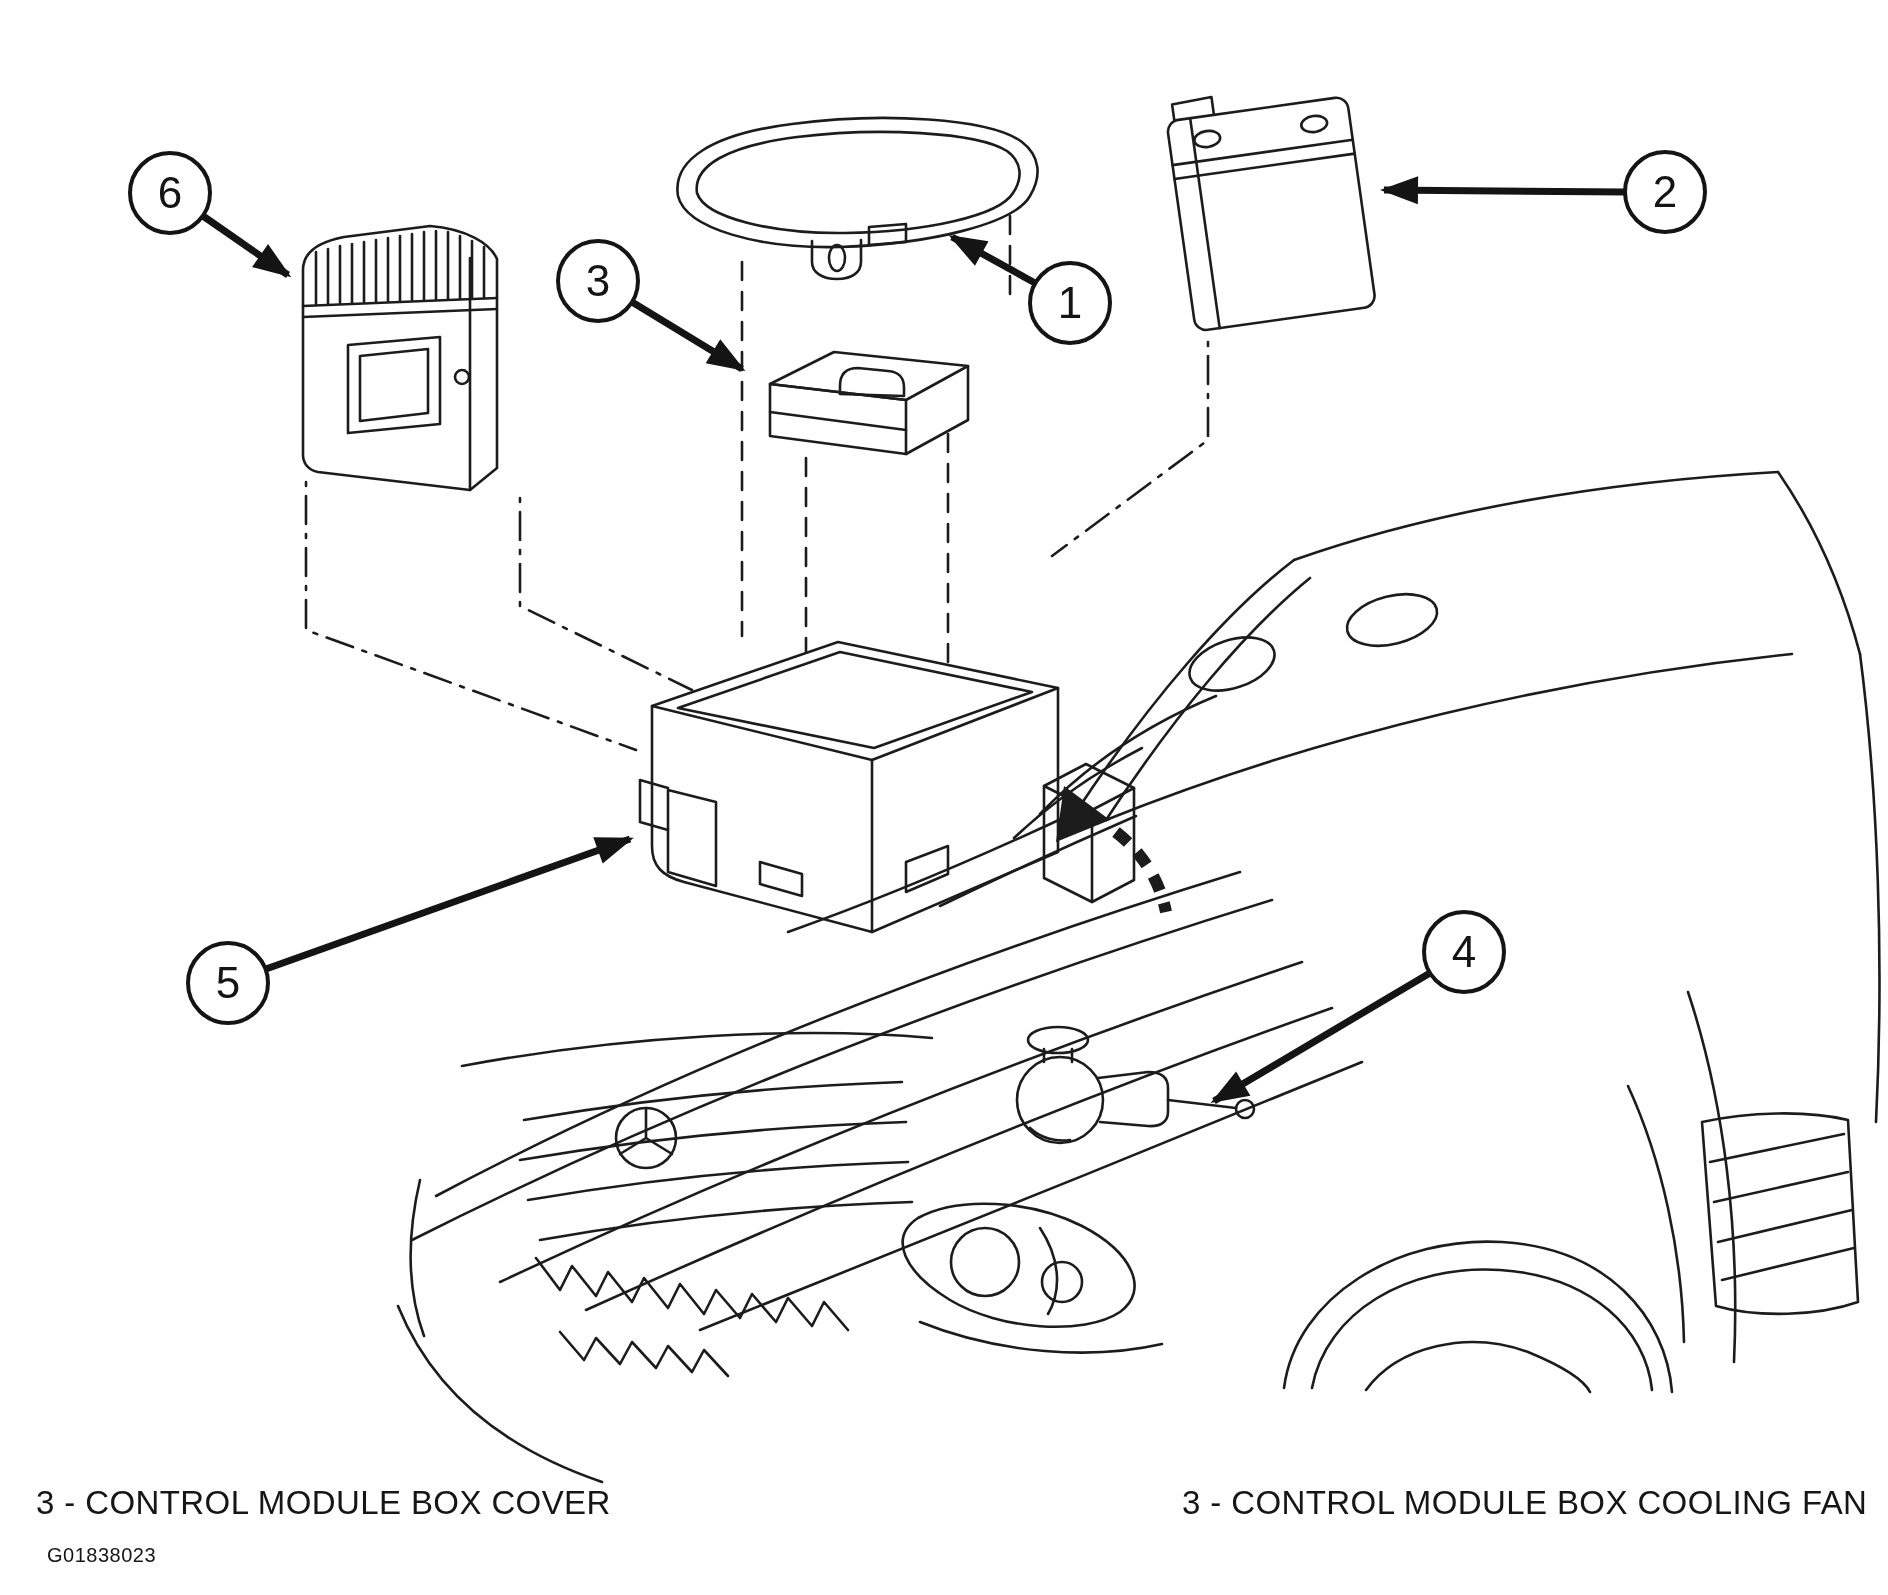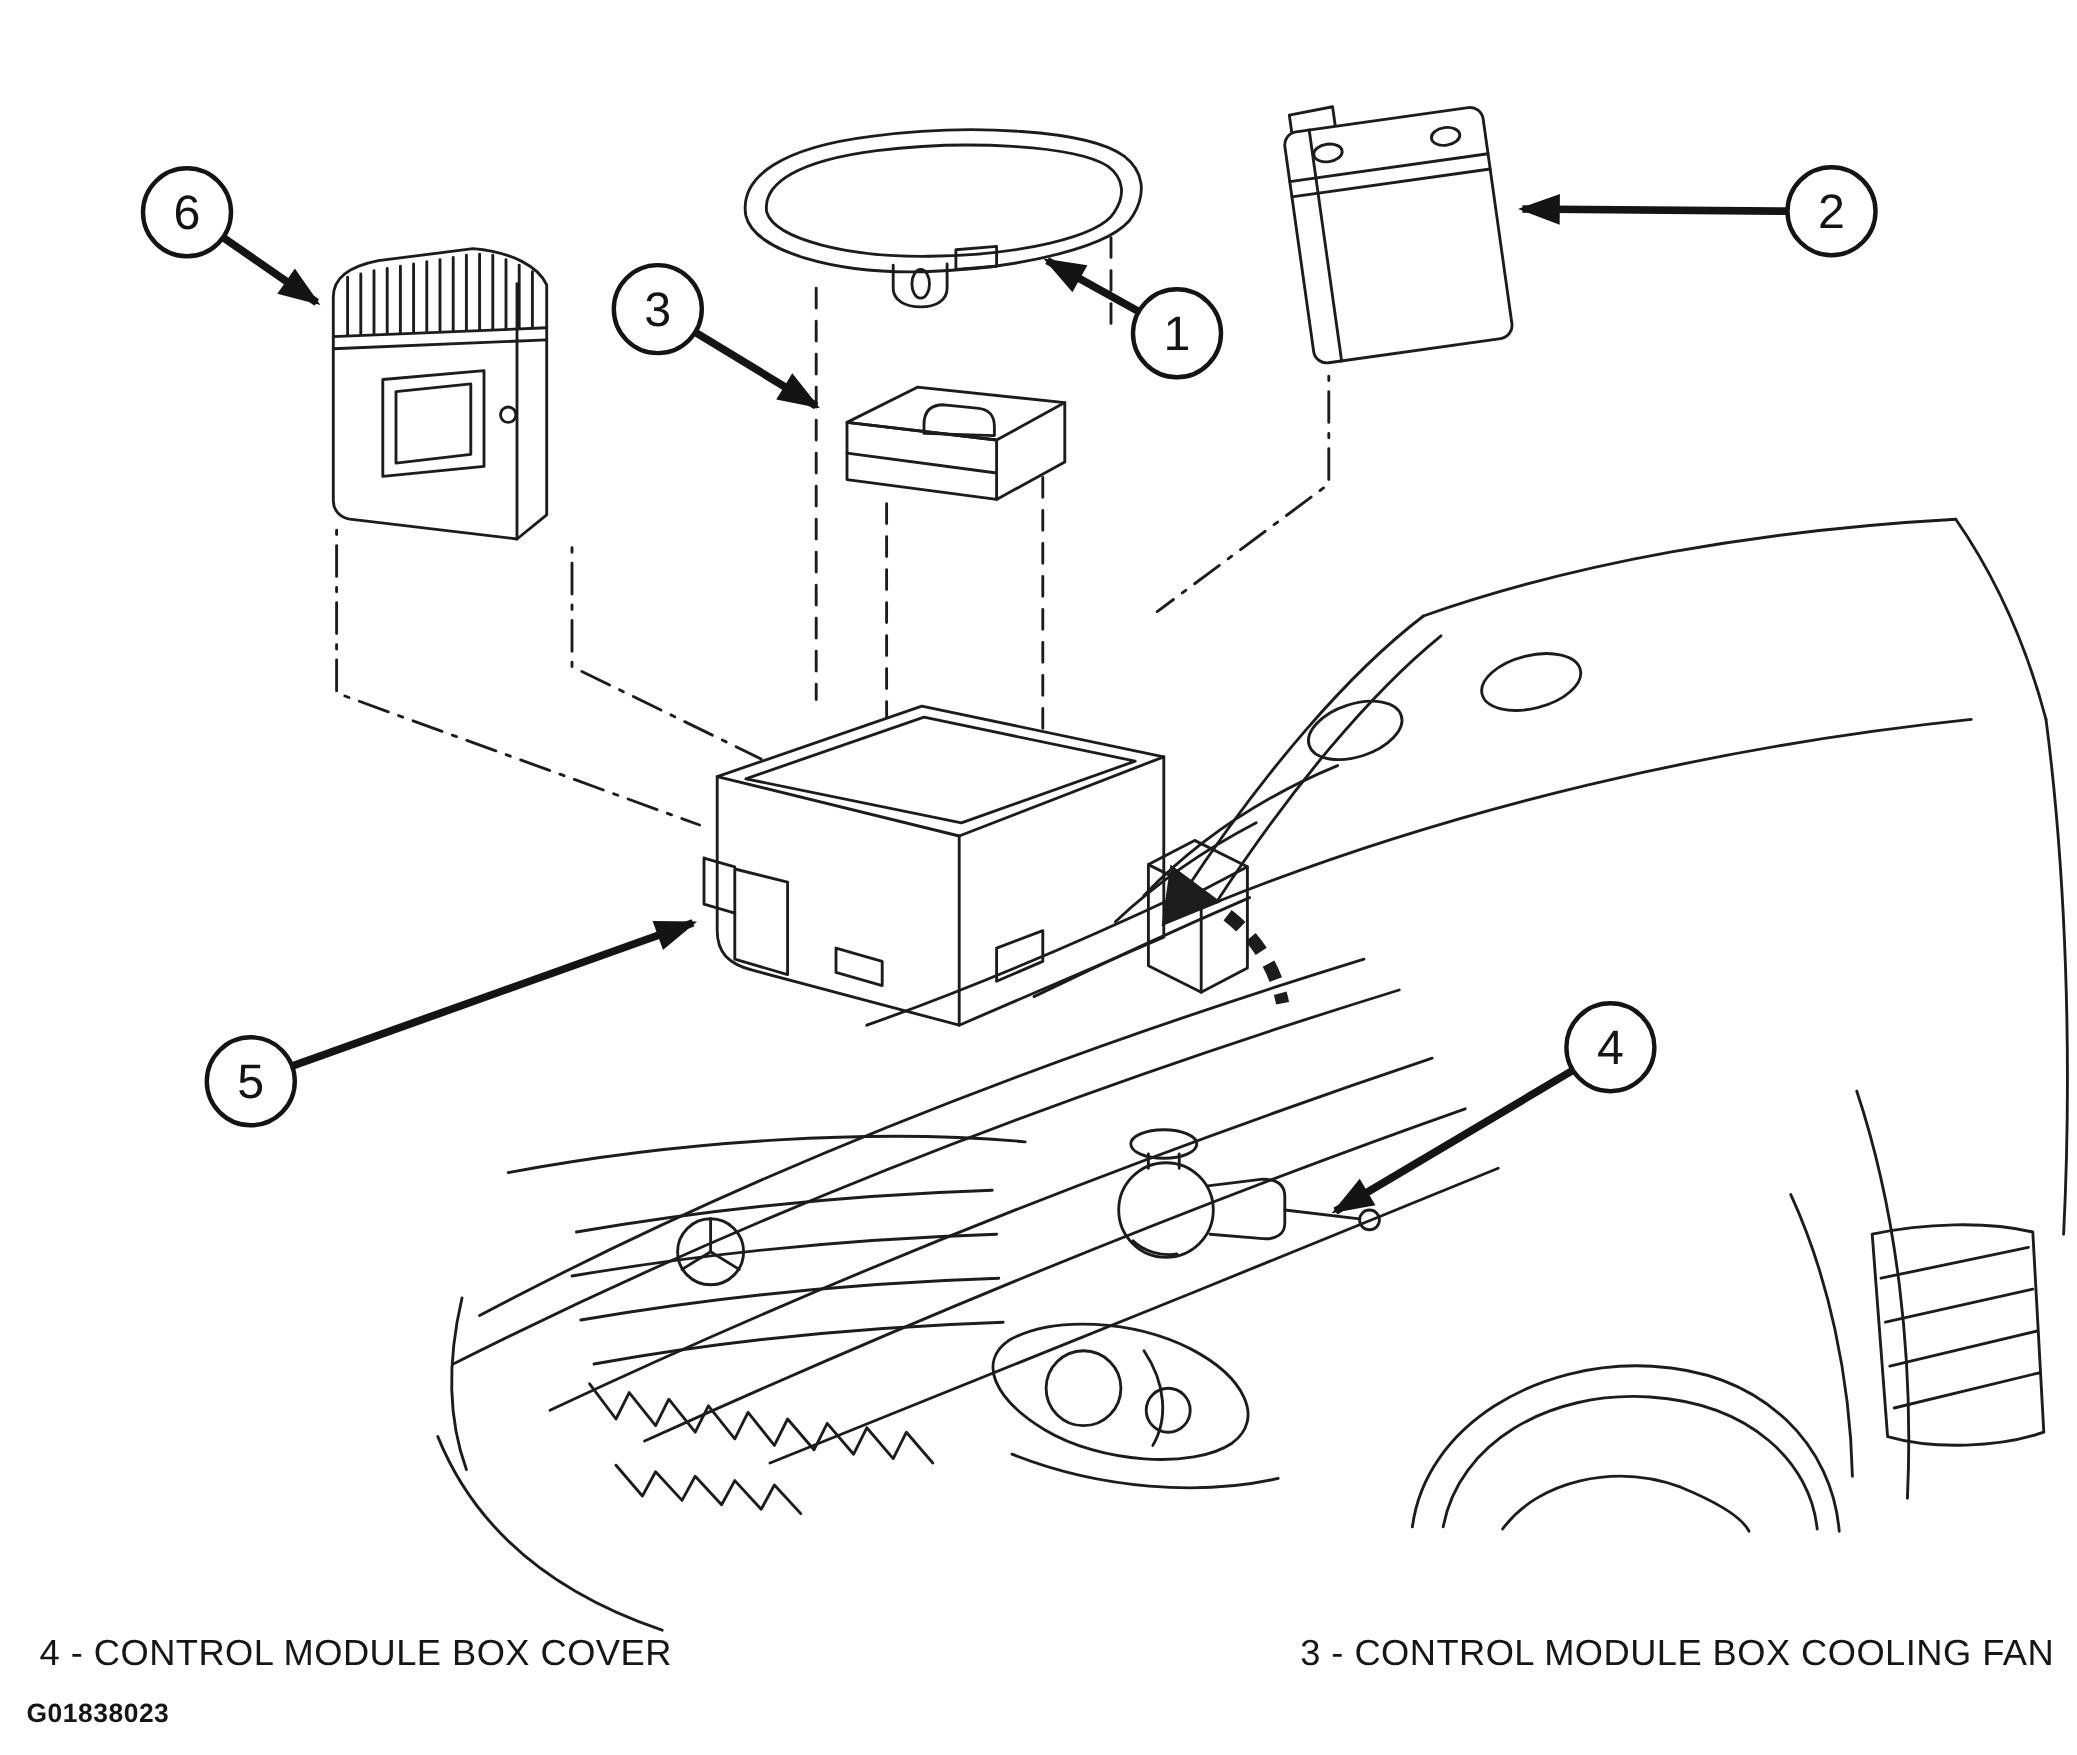--- a/index.html
+++ b/index.html
@@ -8,21 +8,21 @@
   .diagram-svg{position:absolute;left:0;top:0;}
   .art{stroke:#1c1c1c;fill:none;stroke-width:2.6;stroke-linecap:round;stroke-linejoin:round;}
   .callout line{stroke:#141414;stroke-width:7;}
   .callout circle{fill:#ffffff;stroke:#141414;stroke-width:4;}
   .callout text{font-family:"Liberation Sans",sans-serif;font-size:44px;fill:#141414;
                 text-anchor:middle;stroke:none;}
   .legend-col{position:absolute;color:#161616;font-size:33px;letter-spacing:.4px;
               line-height:46px;white-space:pre;}
   .legend-left{left:36px;top:1388px;}
   .legend-right{left:1182px;top:1388px;}
-  .figure-id{position:absolute;left:24px;top:1544px;font-size:24px;font-weight:700;
+  .figure-id{position:absolute;left:47px;top:1544px;font-size:20px;font-weight:400;
              color:#161616;letter-spacing:.5px;}
 </style>
 </head>
 <body>
 
 <div class="page">
 
   <svg class="diagram-svg" width="1888" height="1595" viewBox="0 0 1888 1595">
     <defs>
       <marker id="ah" markerUnits="userSpaceOnUse" markerWidth="44" markerHeight="34" refX="36" refY="17" orient="auto">
@@ -205,21 +205,21 @@
     </g>
 
     <g class="callout">
       <line x1="1430" y1="973" x2="1214" y2="1101" marker-end="url(#ah)"></line>
       <circle cx="1464" cy="952" r="40"></circle>
       <text x="1464" y="967">4</text>
     </g>
   </svg>
 
   <div class="legend-col legend-left">
-    <div class="legend-item">4 - CONTROL MODULE BOX COVER</div>
+    <div class="legend-item">3 - CONTROL MODULE BOX COVER</div>
     
     
   </div>
 
   <div class="legend-col legend-right">
     <div class="legend-item">3 - CONTROL MODULE BOX COOLING FAN</div>
     
     
   </div>
 

